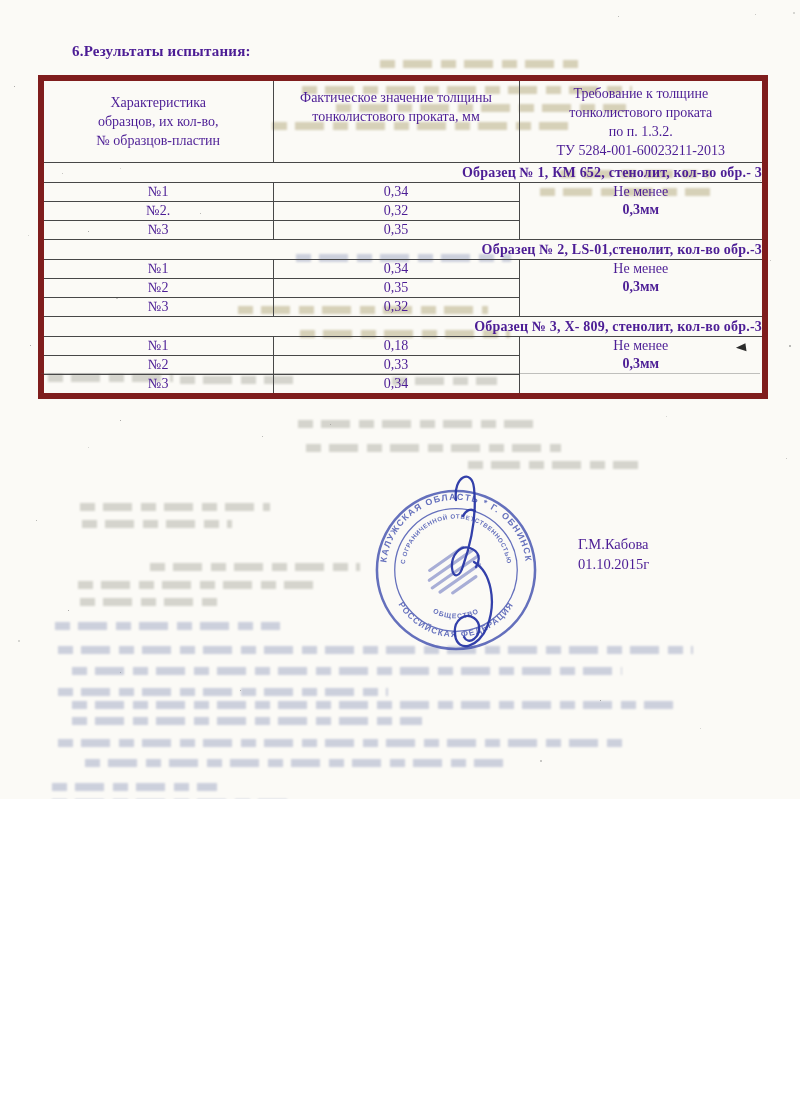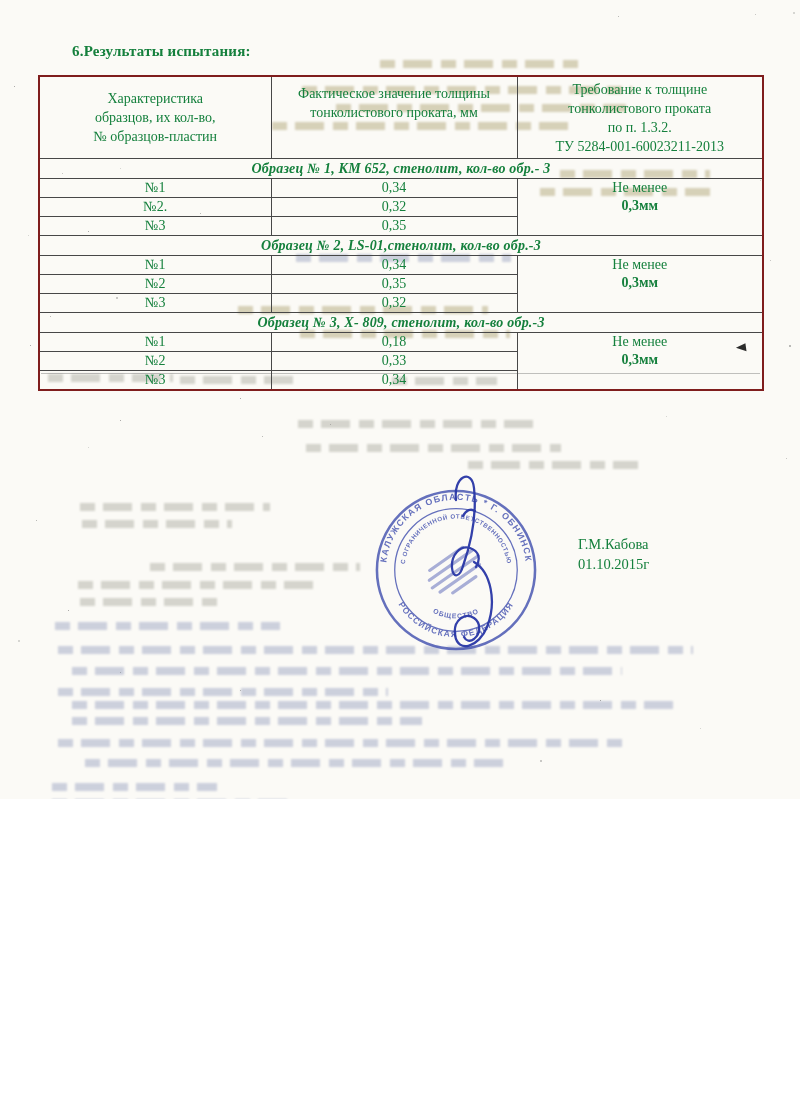--- a/index.html
+++ b/index.html
@@ -1,26 +1,26 @@
 <!DOCTYPE html>
 <html><head>
 <meta charset="utf-8">
 <style>
   html,body{margin:0;padding:0;}
   .page{position:relative;width:800px;height:799px;background:#fbfaf6;overflow:hidden;
-        font-family:"Liberation Serif",serif;color:#15803d;}
+        font-family:"Liberation Serif",serif;color:#4c1d95;}
   
   .doc-title{position:absolute;left:72px;top:43px;font-size:15px;font-weight:bold;z-index:5;letter-spacing:.2px;}
   
   table.results{position:absolute;left:38px;top:75px;width:724px;border-collapse:collapse;
-        table-layout:fixed;z-index:4;background:transparent;border:2px solid #7f1d1d;padding-left:31px;}
+        table-layout:fixed;z-index:4;background:transparent;border:6px solid #7f1d1d;padding-left:31px;}
   table.results td{border:1px solid #474747;font-size:14px;text-align:center;padding:0;overflow:hidden;}
   tr.hdr td{height:74px;line-height:19px;white-space:pre-line;vertical-align:middle;}
   tr.hdr td.vtop{vertical-align:top;padding-top:7px;}
-  tr.band td{height:19px;line-height:19px;font-weight:bold;font-style:italic;letter-spacing:.2px;}
+  tr.band td{height:19px;line-height:19px;font-weight:bold;letter-spacing:.2px;text-align:right;}
   tr.data td{height:18px;line-height:18px;}
   td.req{vertical-align:top;line-height:21px;padding-top:2px;}
   td.req .bold{font-weight:bold;}
   .table-underline{position:absolute;left:41px;top:373px;width:719px;height:1px;
         background:rgba(80,80,80,.35);z-index:4;}
   
   .cursor-artifact{position:absolute;left:736px;top:344px;width:0;height:0;z-index:6;
         border-top:3px solid transparent;border-bottom:5px solid transparent;
         border-right:10px solid #141414;transform:rotate(-8deg);opacity:.9;}
   

